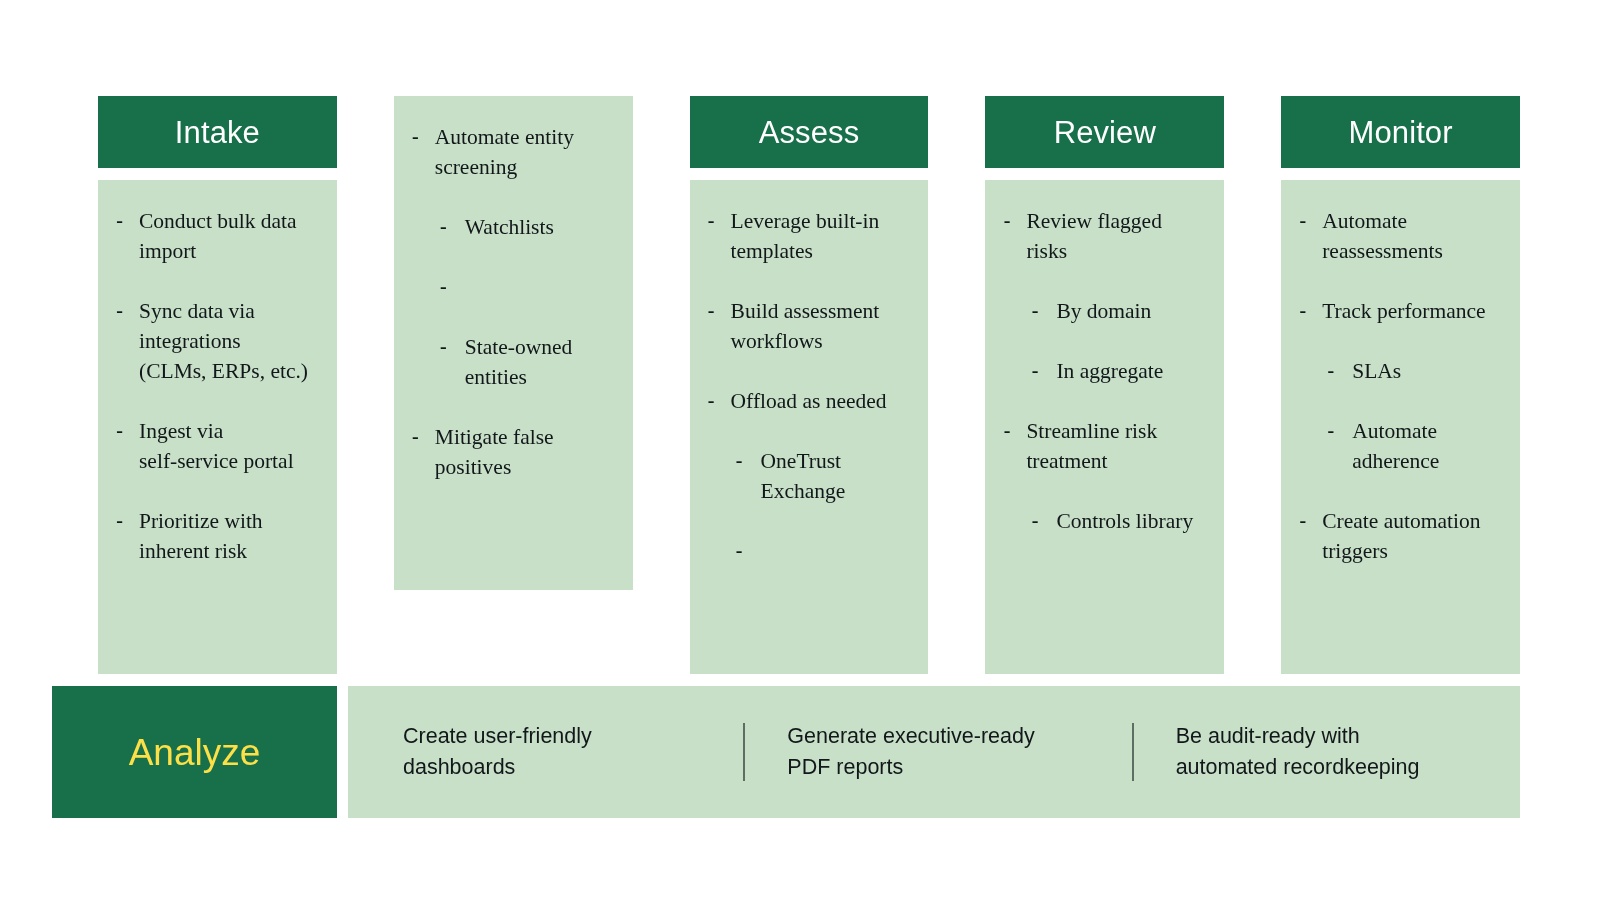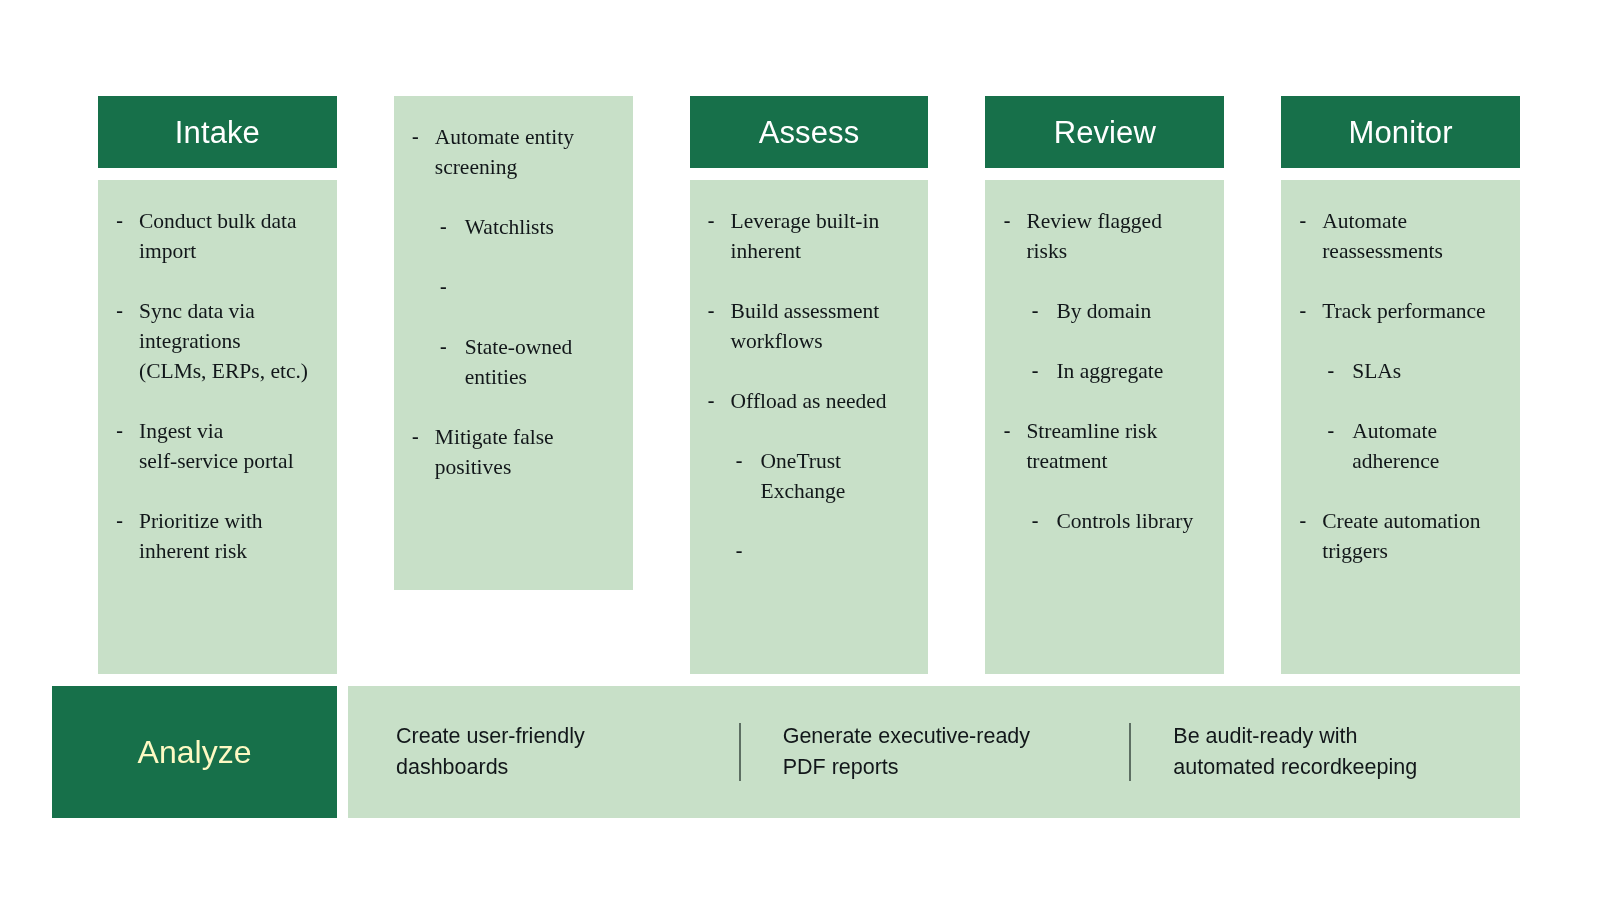--- a/index.html
+++ b/index.html
@@ -103,31 +103,32 @@
   }
 
   .analyze-label-box {
     background: #17704A;
     display: flex;
     align-items: center;
     justify-content: center;
   }
 
   .analyze-label {
-    color: #fef9c3;
-    font-size: 32px;
+    color: #fde047;
+    font-size: 37px;
     font-weight: 400;
     line-height: 1;
   }
 
   .analyze-items {
     background: #C8E0C8;
     display: grid;
     grid-template-columns: repeat(3, 1fr);
     align-items: center;
+    padding-left: 7px;
   }
 
   .analyze-item {
     position: relative;
     padding: 0 26px 0 44px;
     color: #12171a;
     font-size: 21.5px;
     line-height: 31px;
     white-space: pre-line;
   }
@@ -214,21 +215,21 @@
 
     <div class="stage-col">
       <div class="stage-header">
         <span class="stage-header-label">Assess</span>
       </div>
       <div class="stage-body">
         <ul class="bullets">
           <li class="bullet">
             <span class="dash">-</span>
             <span class="btext">Leverage built-in
-inherent</span>
+templates</span>
           </li>
           <li class="bullet">
             <span class="dash">-</span>
             <span class="btext">Build assessment
 workflows</span>
           </li>
           <li class="bullet">
             <span class="dash">-</span>
             <span class="btext">Offload as needed</span>
           </li>

